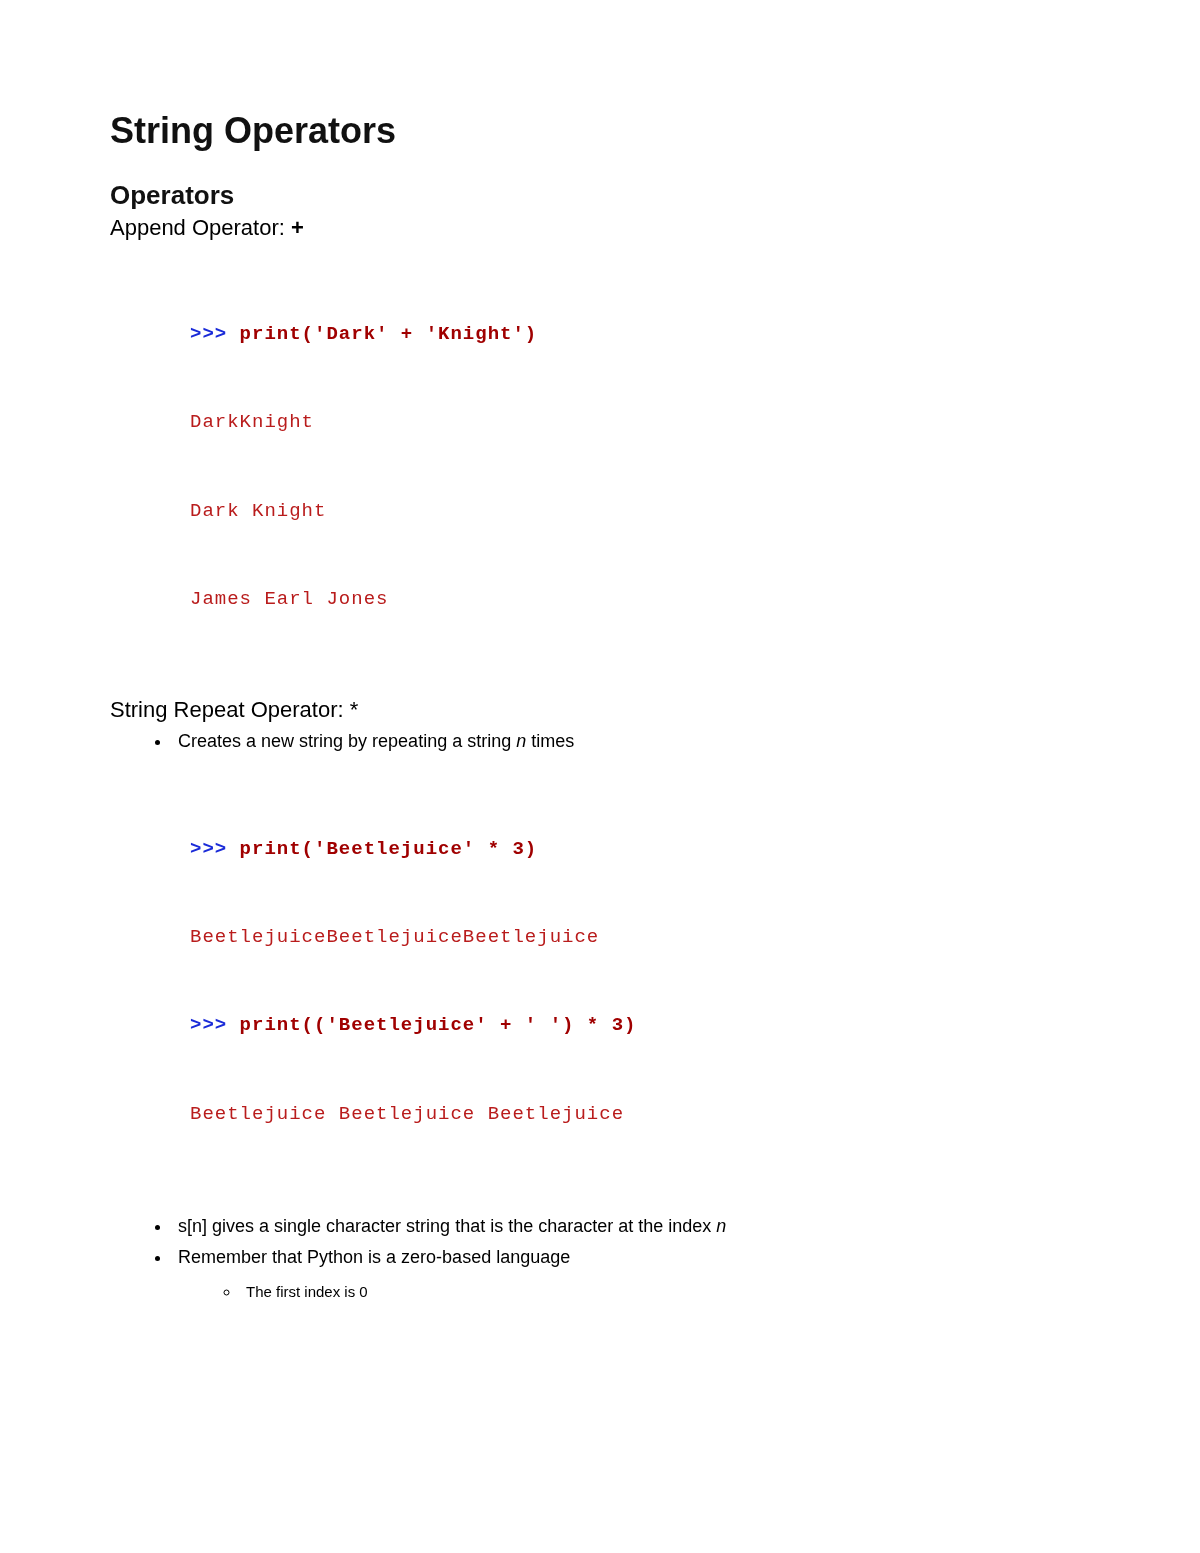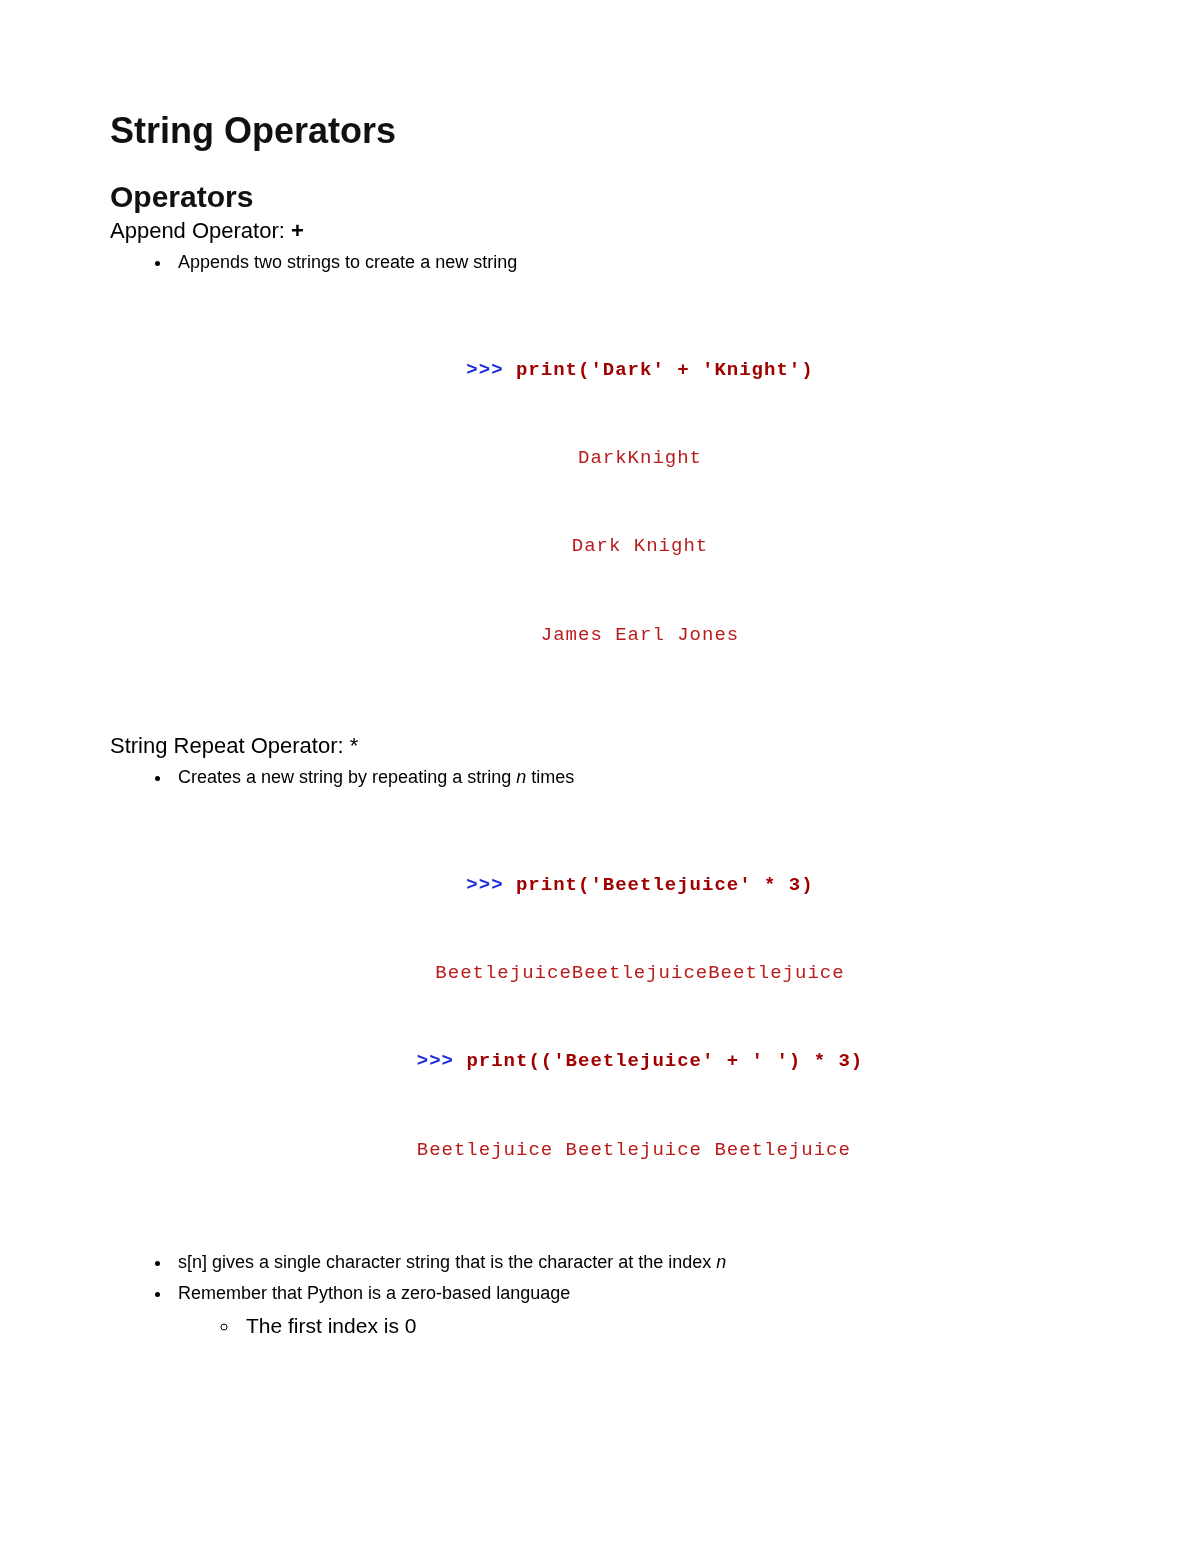--- a/index.html
+++ b/index.html
@@ -19,21 +19,21 @@
   }
   h1.doc-title {
     font-family: Liberation Sans, sans-serif;
     font-size: 36px;
     font-weight: 700;
     margin: 0 0 28px 0;
     color: #111;
   }
   h2.section-title {
     font-family: "Trebuchet MS", Arial, sans-serif;
-    font-size: 30px;
+    font-size: 26px;
     font-weight: 700;
     margin: 0 0 4px 0;
     color: #111;
   }
   .op-line {
     font-size: 22px;
     margin: 2px 0 4px 0;
   }
   .op-line b { font-weight: 700; }
   ul.outer {
@@ -46,55 +46,51 @@
     line-height: 1.6;
     padding-left: 6px;
     margin: 2px 0;
   }
   ul.sub {
     list-style: circle;
     margin: 0;
     padding-left: 62px;
   }
   ul.sub > li {
-    font-size: 21px;
+    font-size: 15px;
     line-height: 1.6;
     padding-left: 6px;
-    margin: 2px 0;
+    margin: 8px 0;
   }
   .italic { font-style: italic; }
   .code-block {
     margin: 20px 0 24px 80px;
     font-family: "Courier New", Courier, monospace;
     font-size: 19px;
     line-height: 1.55;
     letter-spacing: 1px;
     white-space: pre;
-    text-align: center;
   }
   .code-block .line { display: block; }
   .prompt { color: #1a2bd8; font-weight: 700; }
   .cmd { color: #a00000; font-weight: 700; }
   .out { color: #b91c1c; }
 </style>
 </head>
 <body>
 
 <div class="page">
 
   <h1 class="doc-title">String Operators</h1>
 
   <h2 class="section-title">Operators</h2>
 
   <div class="op-line">
     <span>Append Operator: </span><b>+</b>
   </div>
-  <ul class="outer">
-    <li>Appends two strings to create a new string</li>
-  </ul>
   <div class="code-block">
     <span class="line"><span class="prompt">&gt;&gt;&gt; </span><span class="cmd">print('Dark' + 'Knight')</span></span>
     <span class="line out">DarkKnight</span>
     <span class="line out">Dark Knight</span>
     <span class="line out">James Earl Jones</span>
   </div>
 
   <div class="op-line">
     <span>String Repeat Operator: </span><span>*</span>
   </div>

